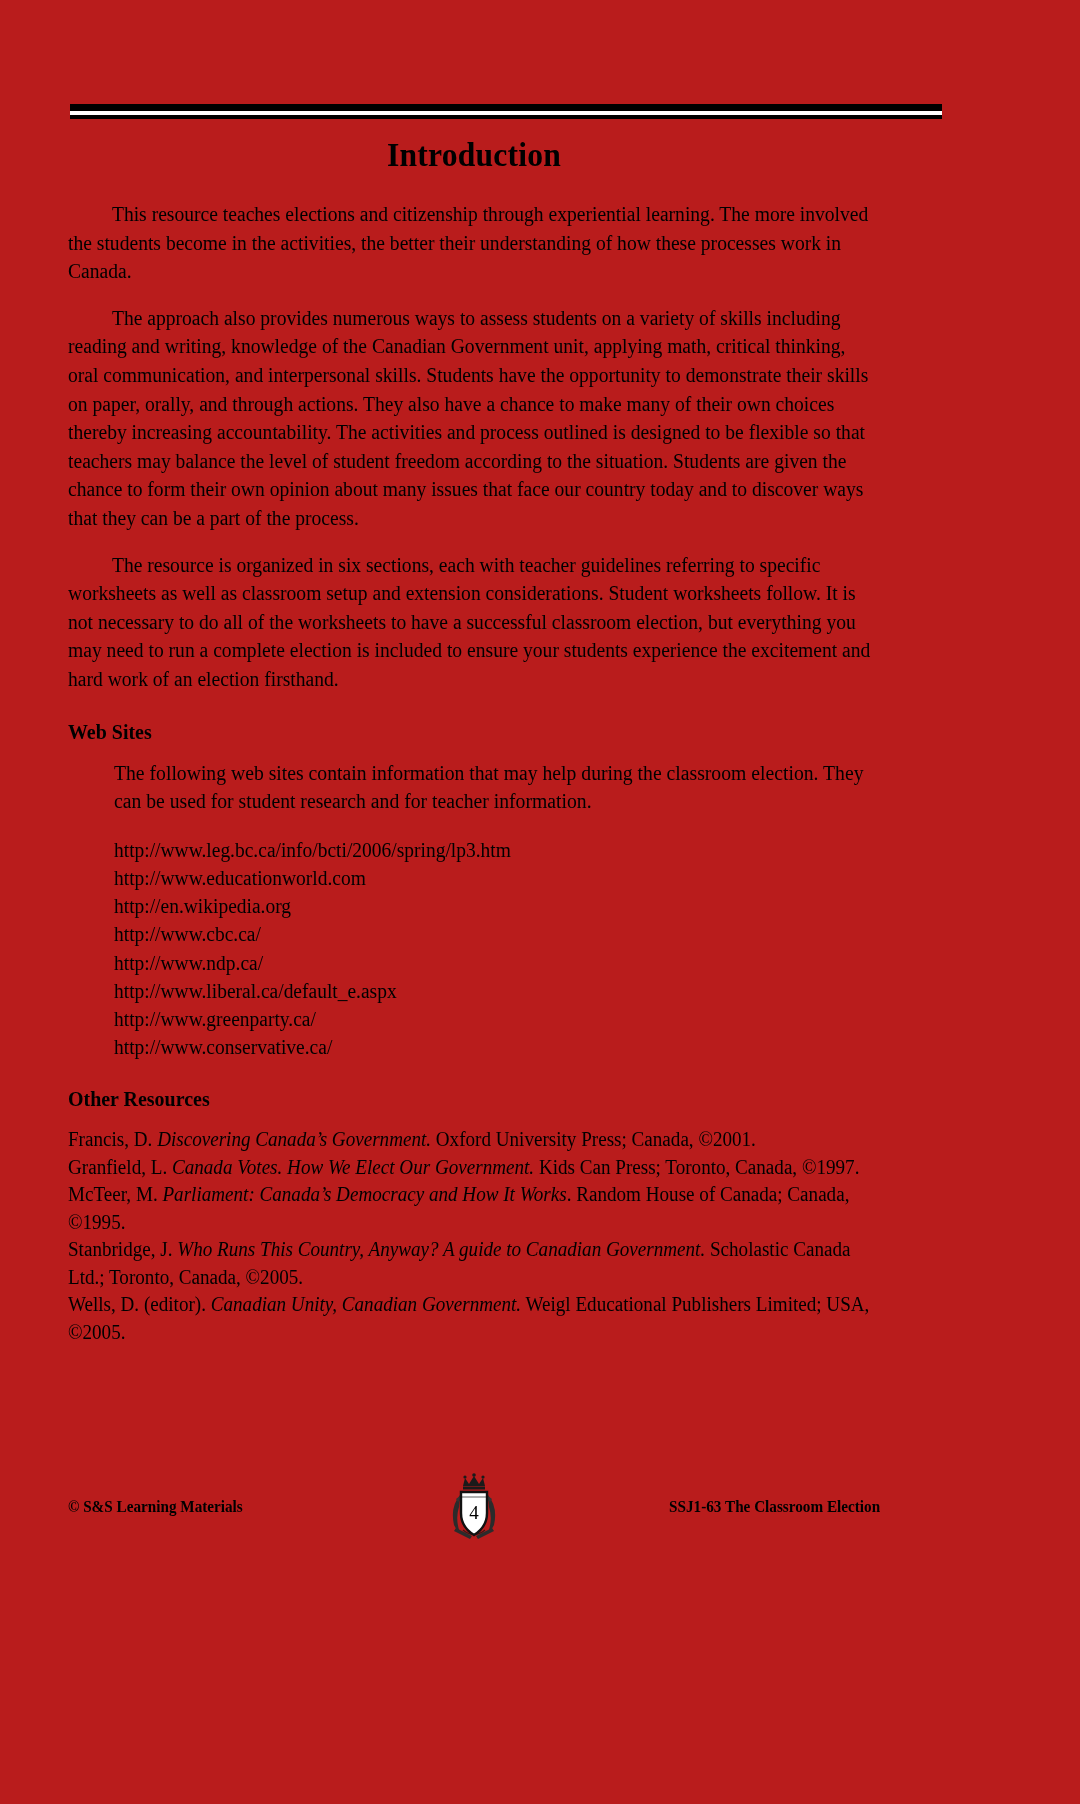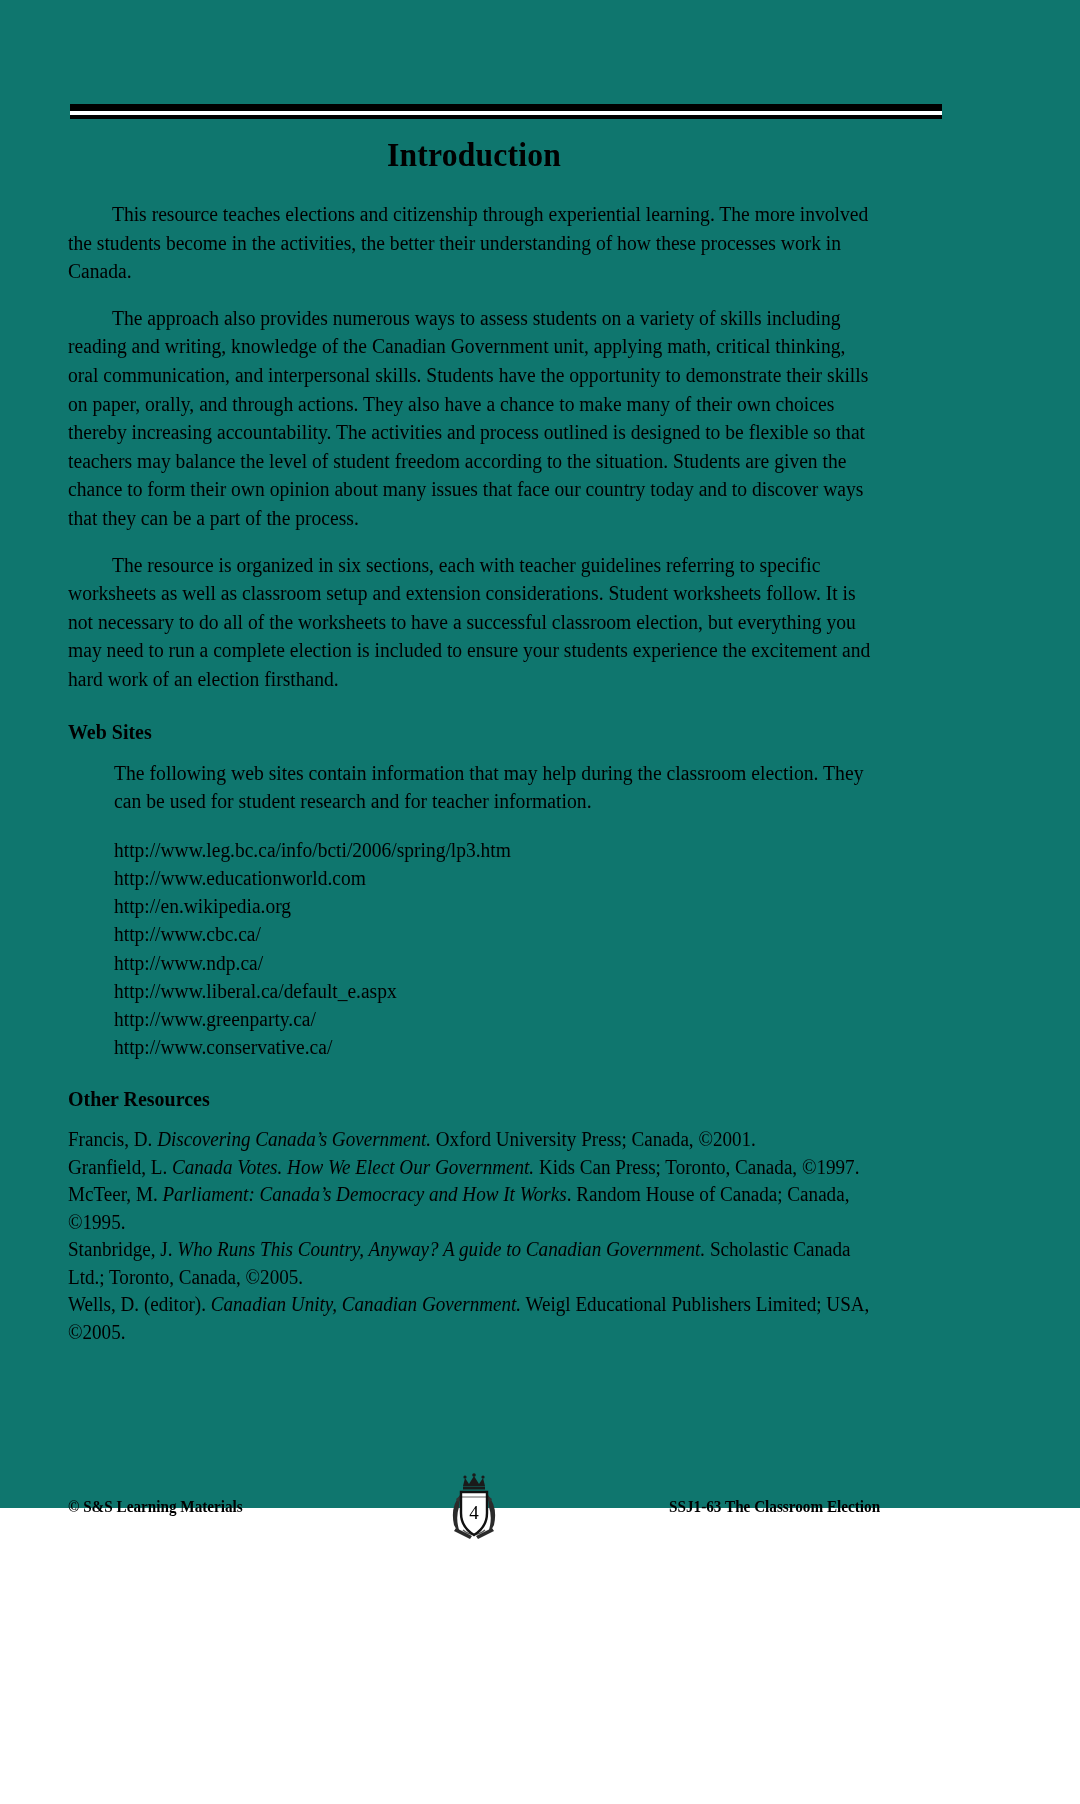--- a/index.html
+++ b/index.html
@@ -12,22 +12,22 @@
     height: 1804px;
     position: relative;
     font-family: "Liberation Serif", "DejaVu Serif", serif;
     color: #000000;
     overflow: hidden;
   }
   .page {
     position: absolute;
     left: 0; top: 0;
     width: 1080px;
-    height: 1508px;
-    background: #0f766e;
+    height: 1804px;
+    background: #b91c1c;
   }
 
   
   .rule-wrap {
     position: absolute;
     left: 70px;
     top: 104px;
     width: 872px;
   }
   .rule-thick {

